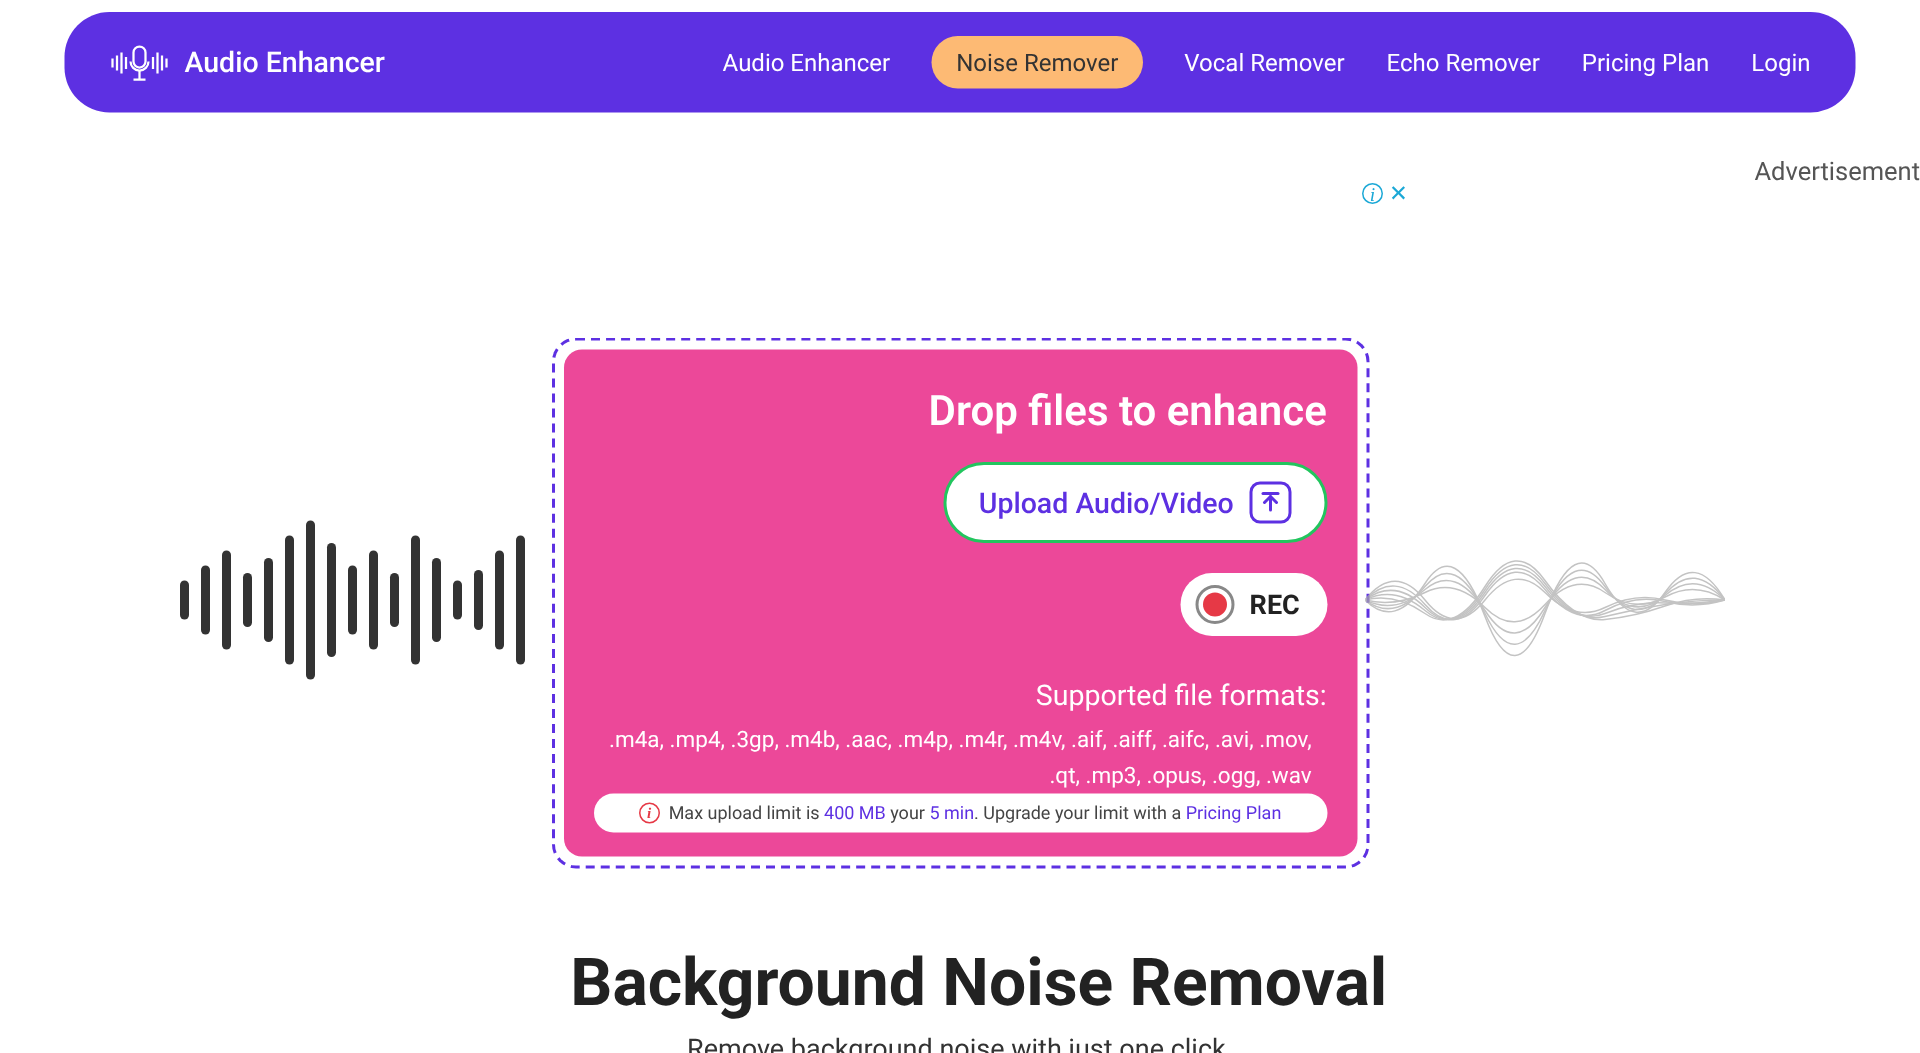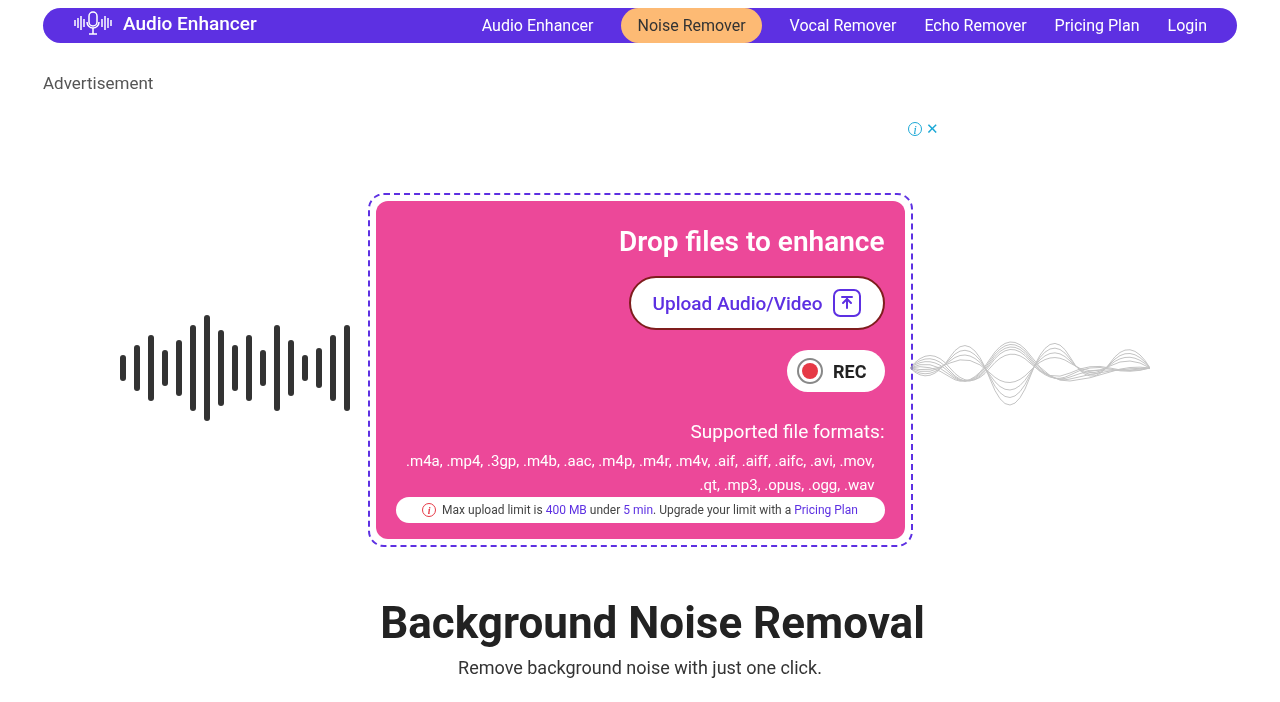--- a/index.html
+++ b/index.html
@@ -11,23 +11,23 @@
       font-family: -apple-system, BlinkMacSystemFont, 'Segoe UI', Roboto, sans-serif;
       background: #fff;
       width: 1280px;
       height: 702px;
       overflow: hidden;
     }
     .navbar {
       background: #5d30e2;
       border-radius: 30px;
       margin: 8px 43px 0;
-      height: 35px;
-      display: flex;
-      align-items: flex-start;
+      height: 67px;
+      display: flex;
+      align-items: center;
       padding: 0 30px;
       justify-content: space-between;
       gap: 40px;
     }
     .nav-left {
       display: flex;
       align-items: center;
       gap: 10px;
     }
     .logo-icon {
@@ -50,21 +50,21 @@
       font-size: 16px;
       cursor: pointer;
     }
     .nav-item.active {
       background: #fdba74;
       color: #333;
       padding: 8px 16px;
       border-radius: 20px;
     }
     .ad-label {
-      text-align: left;
+      text-align: right;
       color: #555;
       font-size: 17px;
       margin-top: 30px;
       margin-left: 43px;
     }
     .ad-controls {
       position: absolute;
       top: 120px;
       left: 908px;
       display: flex;
@@ -122,21 +122,21 @@
       text-align: right;
       color: #fff;
     }
     .card-title {
       font-size: 28px;
       font-weight: 600;
       margin-bottom: 18px;
     }
     .upload-btn {
       background: #fff;
-      border: 2px solid #7f1d1d;
+      border: 2px solid #22c55e;
       border-radius: 28px;
       padding: 11px 22px;
       display: inline-flex;
       align-items: center;
       gap: 10px;
       cursor: pointer;
       margin-bottom: 20px;
     }
     .upload-btn-text {
       color: #5d30e2;
@@ -325,21 +325,21 @@
         <span class="rec-circle">
           <span class="rec-dot"></span>
         </span>
         <span class="rec-text">REC</span>
       </div>
       <div class="formats-label">Supported file formats:</div>
       <div class="formats-list">.m4a, .mp4, .3gp, .m4b, .aac, .m4p, .m4r, .m4v, .aif, .aiff, .aifc, .avi, .mov, .qt, .mp3, .opus, .ogg, .wav</div>
       <div class="limit-bar">
         <span class="info-icon">i</span>
         <span>
-          <span>Max upload limit is </span><span class="limit-highlight">400 MB</span><span> under </span><span class="limit-highlight">5 min</span><span>. Upgrade your limit with a </span><span class="limit-link">Pricing Plan</span>
+          <span>Max upload limit is </span><span class="limit-highlight">400 MB</span><span> your </span><span class="limit-highlight">5 min</span><span>. Upgrade your limit with a </span><span class="limit-link">Pricing Plan</span>
         </span>
       </div>
     </div>
   </div>
 
   <div class="wave-right">
     <svg width="240" height="90" viewBox="0 0 240 90">
       <g stroke="#aaa" stroke-width="1" fill="none" opacity="0.7">
         <path d="M0,45 Q20,20 40,45 T80,45 T120,40 T160,50 T200,45 T240,45"></path>
         <path d="M0,45 Q20,25 40,48 T80,42 T120,38 T160,52 T200,46 T240,45"></path>

